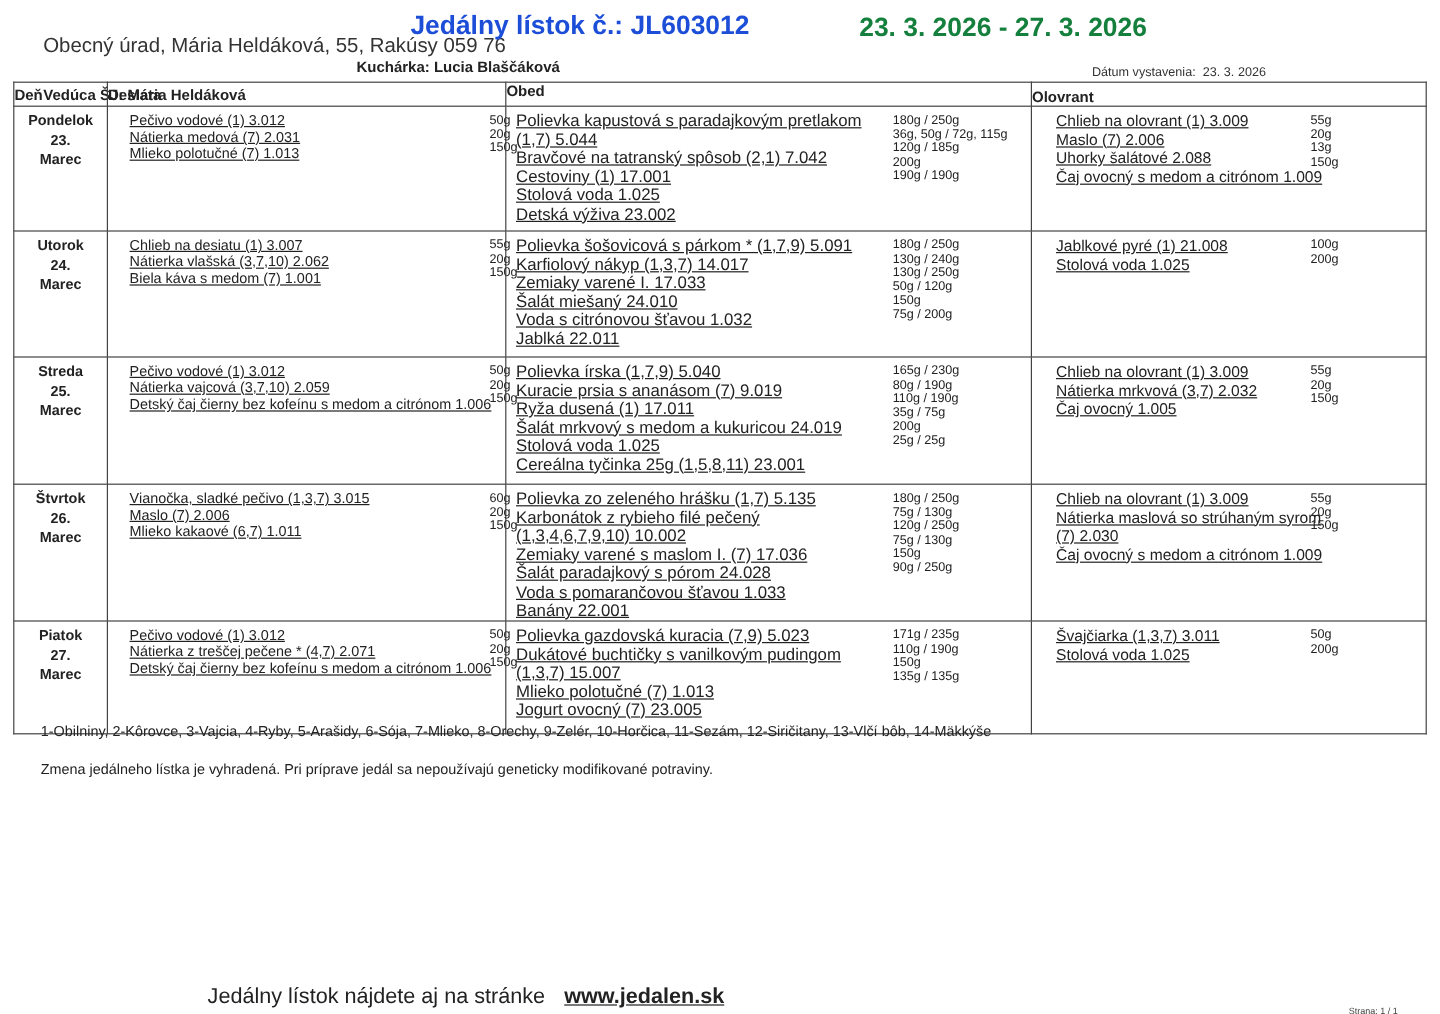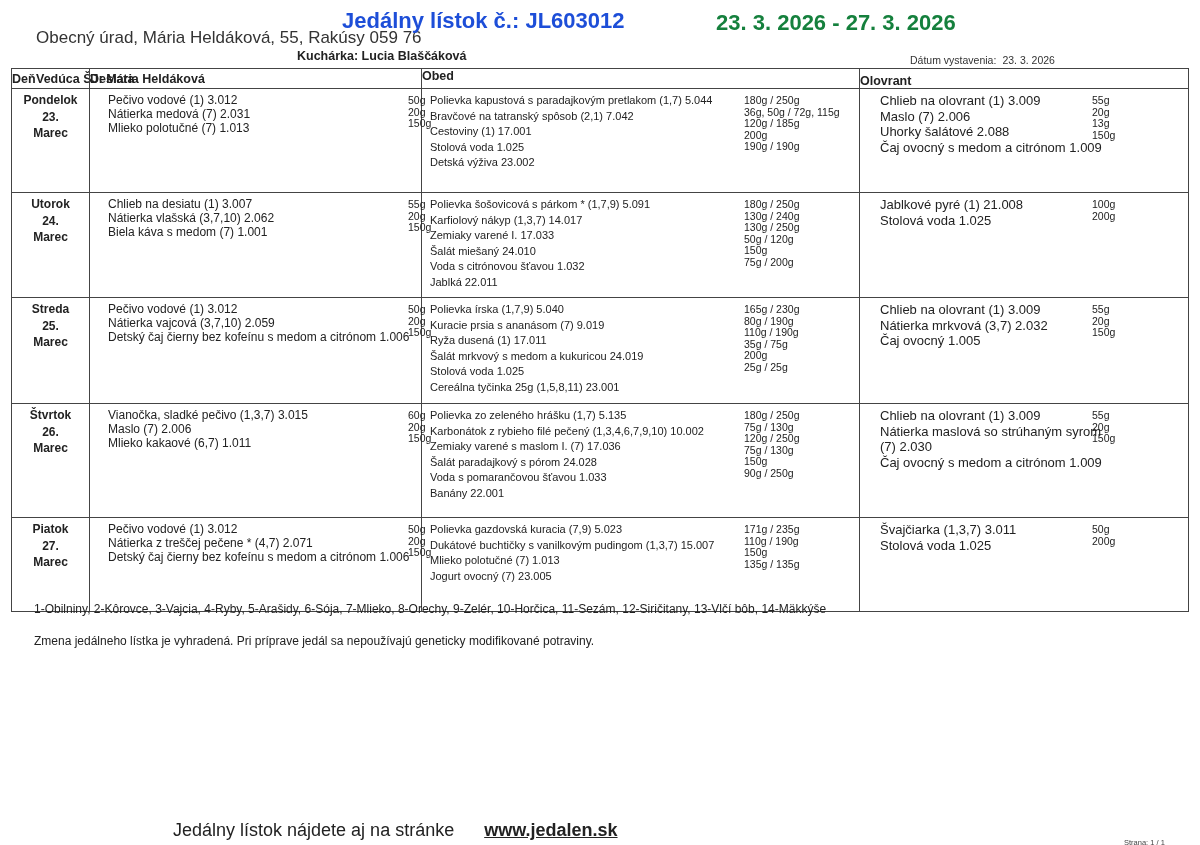--- a/index.html
+++ b/index.html
@@ -14,33 +14,33 @@
   .cook { left:297px; top:49px; font-size:12.5px; font-weight:bold; color:#222; }
 
   table.menu { position:absolute; left:11px; top:68px; width:1177px; border-collapse:collapse; table-layout:fixed; }
   table.menu td, table.menu th { border:1.5px solid #444; vertical-align:top; padding:0; }
   table.menu th { height:19px; font-size:12.5px; font-weight:bold; text-align:left; vertical-align:middle; color:#222; }
   col.c-day { width:78px; } col.c-des { width:332px; } col.c-obd { width:438px; } col.c-olv { width:329px; }
   .day { text-align:center; font-weight:bold; font-size:12px; line-height:16.5px; padding-top:3px !important; color:#222; }
   .cell { position:relative; }
   .items { padding:4px 0 0 8px; font-size:12.5px; line-height:15.5px; color:#222; }
   .items.des { padding-left:18px; font-size:12px; line-height:14px; }
-  .items.obd { padding-left:8px; font-size:11px; line-height:15.5px; width:300px; white-space:normal; }
+  .items.obd { padding-left:8px; font-size:14px; line-height:15.5px; width:300px; white-space:normal; }
   .items.olv { padding-left:20px; font-size:13px; line-height:15.5px; width:230px; white-space:normal; }
-  .items div { white-space:normal; }
+  .items div { white-space:normal;text-decoration:underline; }
   .w { position:absolute; top:6px; font-size:10.5px; line-height:11.5px; color:#222; }
   .w.des { left:318px; }
   .w.obd { left:322px; }
   .w.olv { left:232px; }
   .w div { white-space:nowrap; }
 
   .allergens { left:34px; top:602px; font-size:12px; color:#222; }
   .note { left:34px; top:634px; font-size:12px; color:#222; }
   .web { left:173px; top:820px; font-size:18px; color:#222; }
-  .web a { font-weight:bold; text-decoration:underline; color:#222; margin-left:30px; }
+  .web a { font-weight:bold; text-decoration:underline; color:#222; margin-left:16px; }
   .page { left:1124px; top:838px; font-size:7.5px; color:#444; }
 </style>
 </head>
 <body>
 
 <div class="abs org">Obecný úrad, Mária Heldáková, 55, Rakúsy 059 76</div>
 <div class="abs title">Jedálny lístok č.: JL603012</div>
 <div class="abs period">23. 3. 2026 - 27. 3. 2026</div>
 <div class="abs issued"><span>Dátum vystavenia:</span><span class="v">23. 3. 2026</span></div>
 <div class="abs head">Vedúca ŠJ: Mária Heldáková</div>

